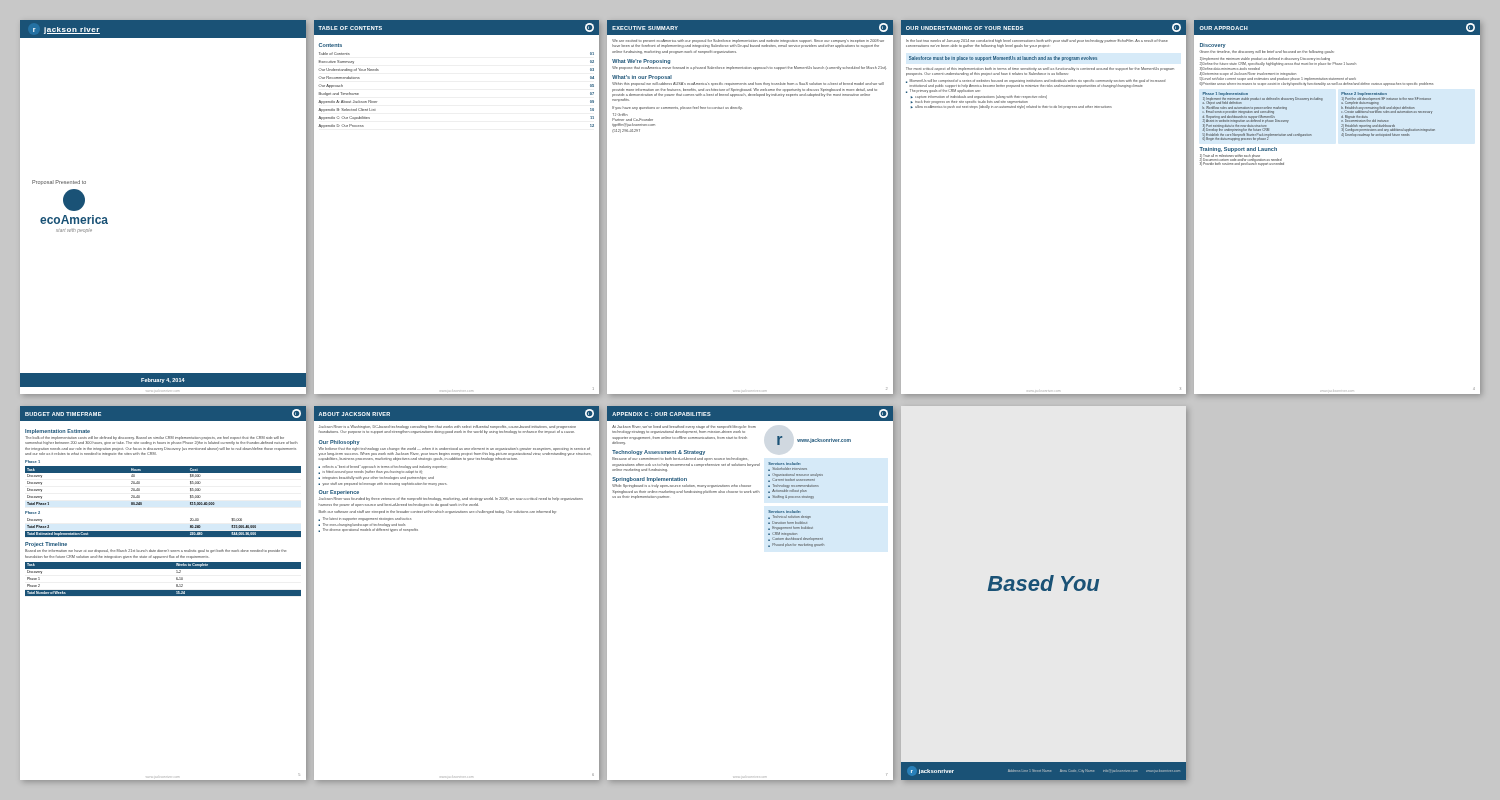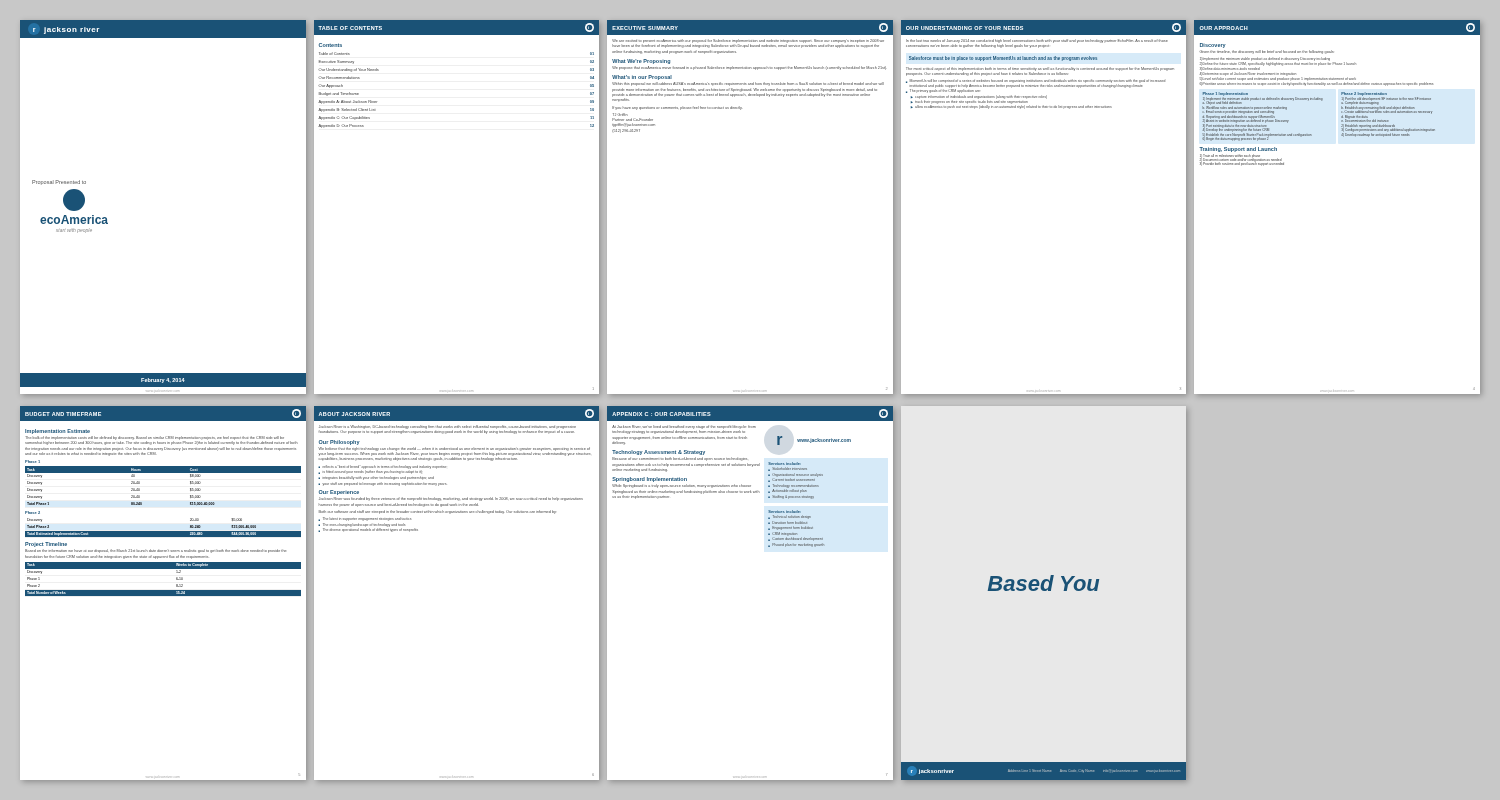--- a/index.html
+++ b/index.html
@@ -85,20 +85,21 @@
       color: #fff;
       font-size: 7px;
       font-weight: bold;
       margin-right: 4px;
     }
     .logo-text {
       color: #fff;
       font-size: 8px;
       font-weight: bold;
       letter-spacing: 0.5px;
+      text-decoration: underline;
     }
     .slide-cover .middle {
       flex: 1;
       display: flex;
       flex-direction: column;
       align-items: flex-start;
       justify-content: center;
       padding: 21px 12px;
       width: 100%;
     }

